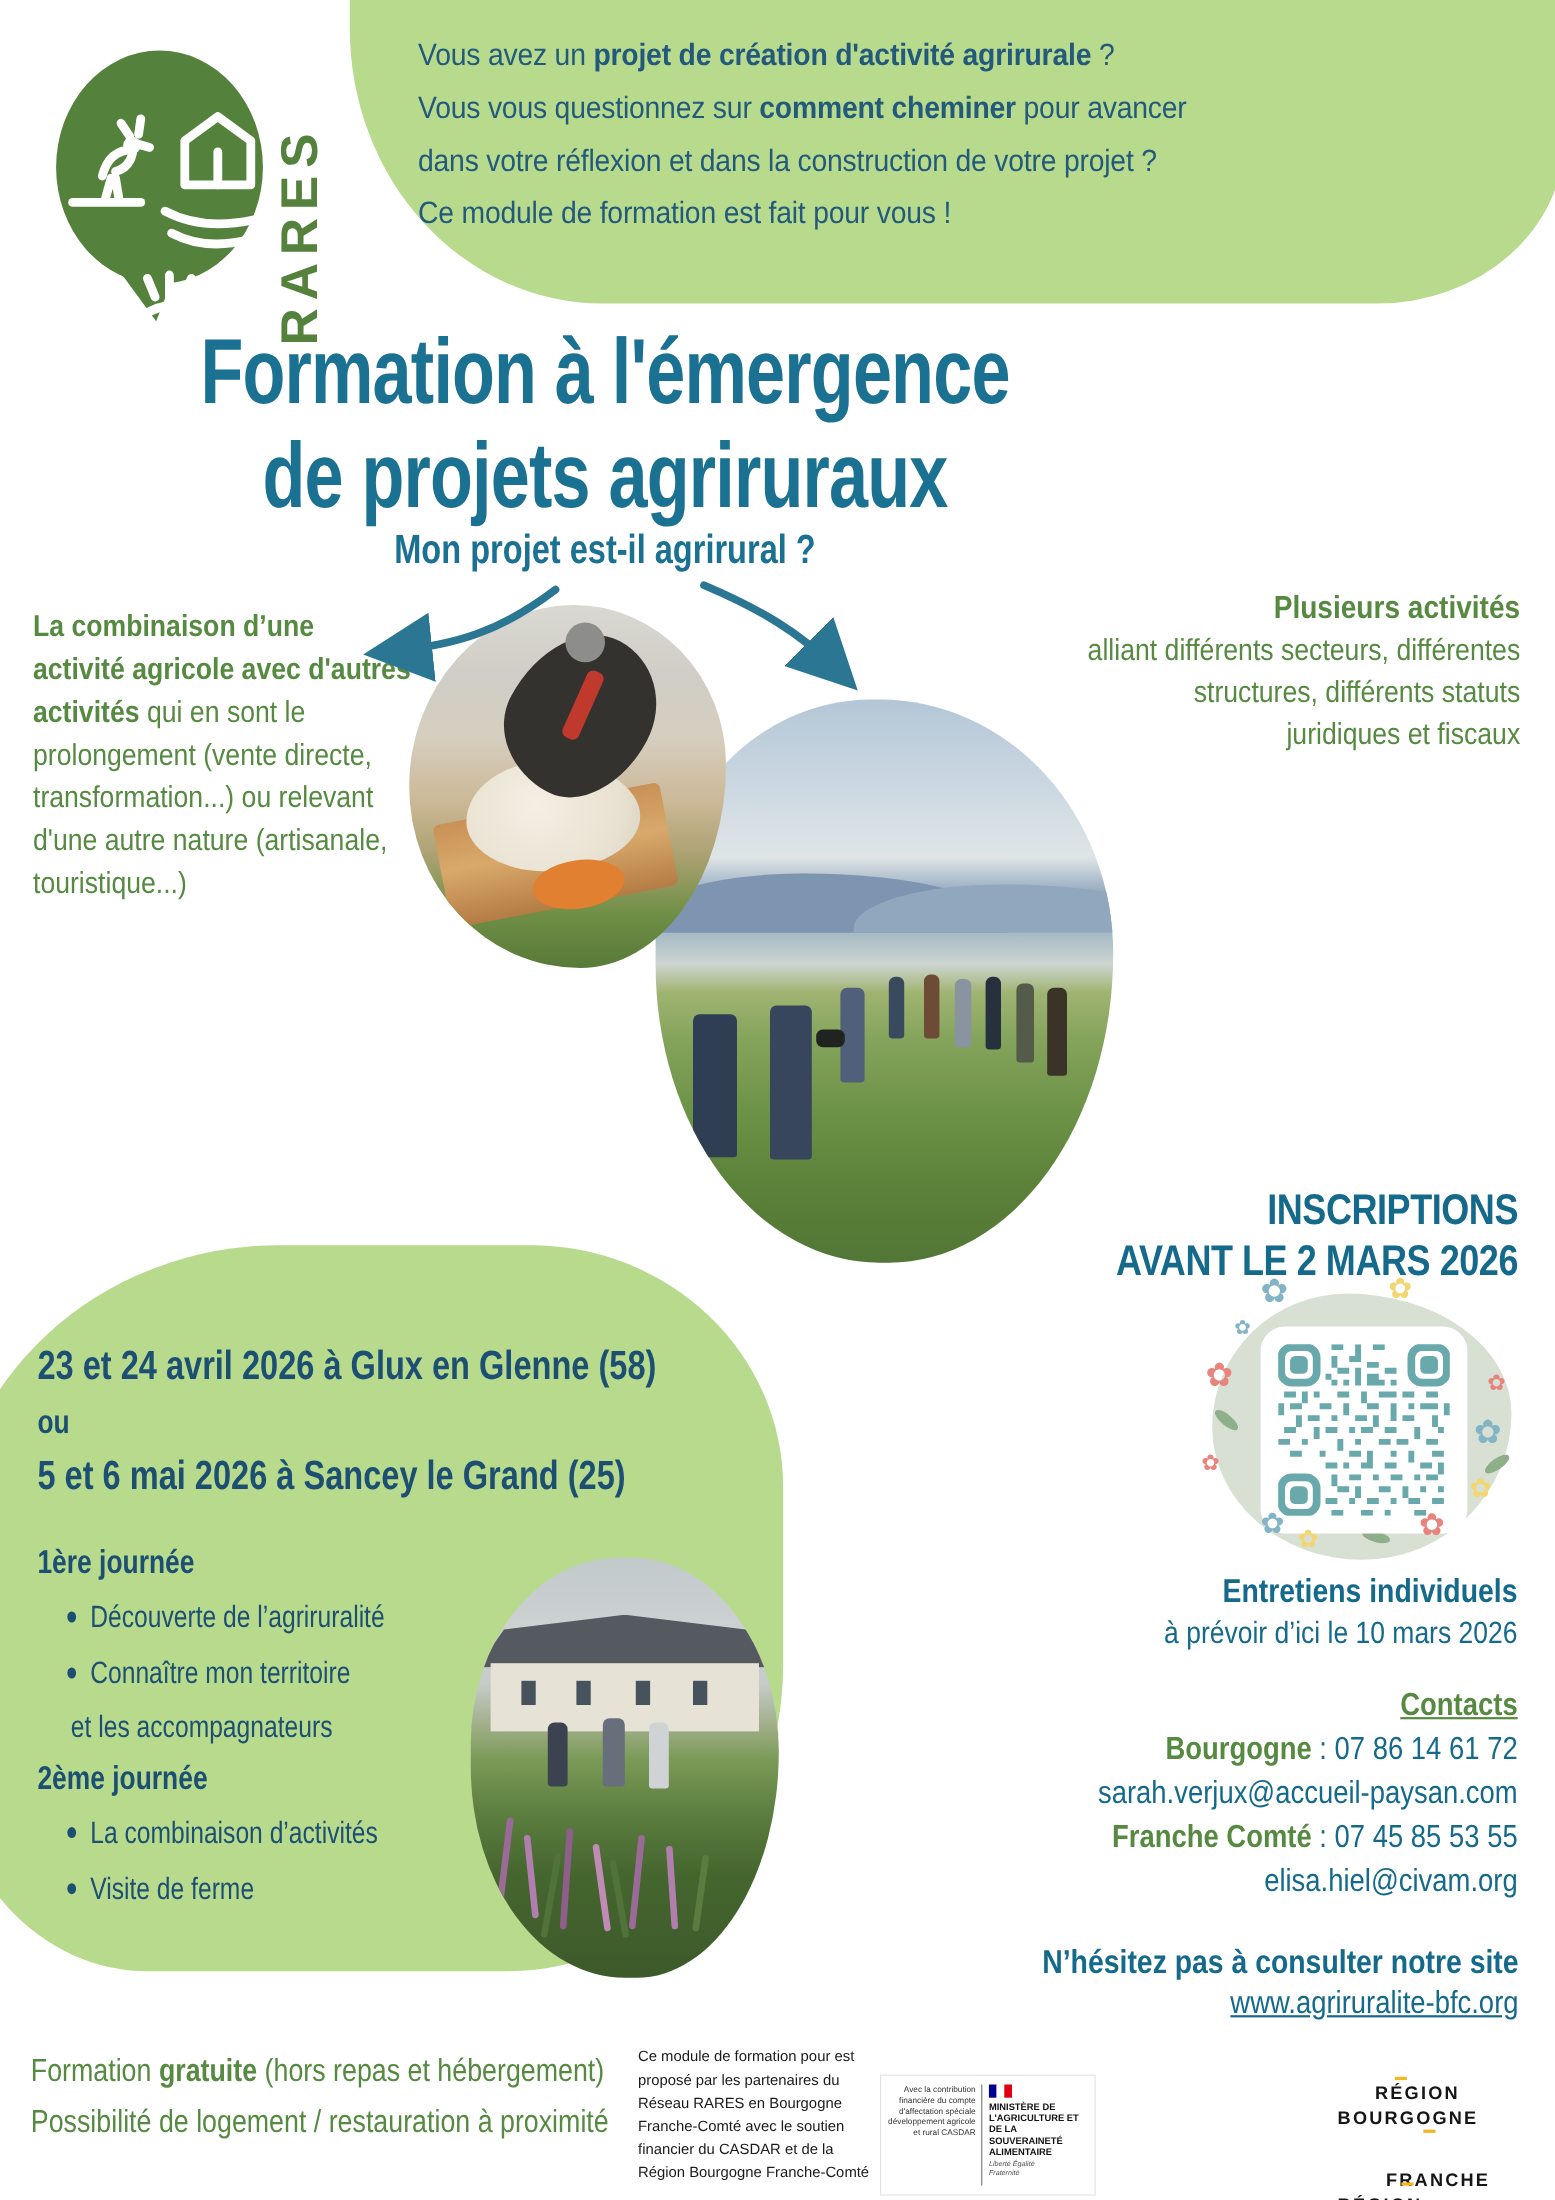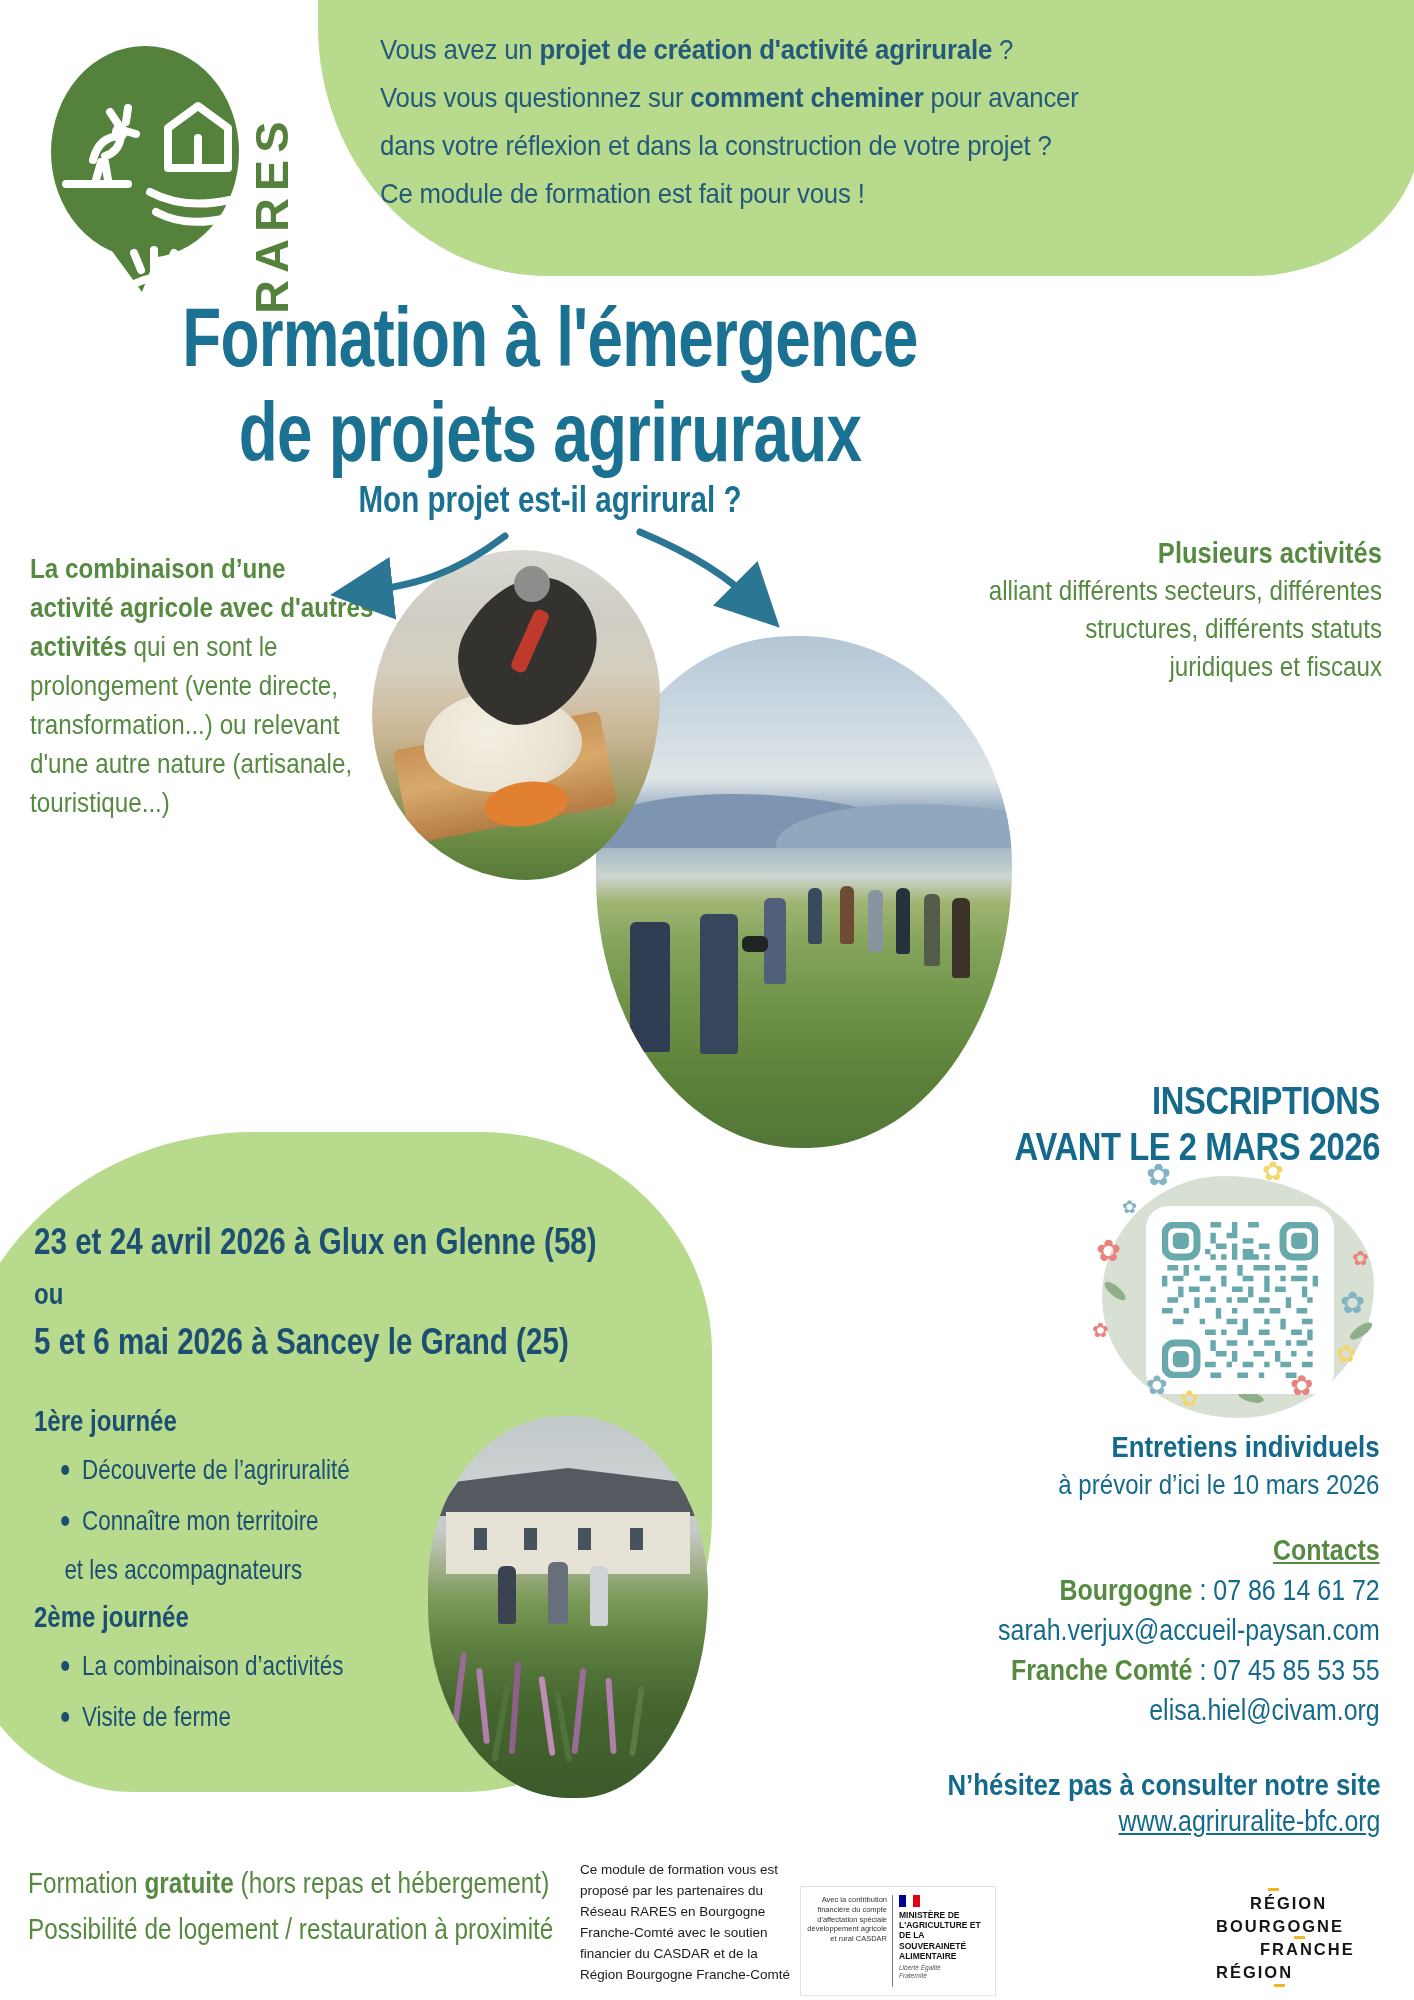--- a/index.html
+++ b/index.html
@@ -355,36 +355,36 @@
   <div class="abs spike" style="left:70px; top:268px; height:78px; background:#4f7338; transform:rotate(10deg);"></div>
   <div class="abs spike" style="left:132px; top:274px; height:72px; background:#4f7338; transform:rotate(-10deg);"></div>
   <div class="abs spike" style="left:206px; top:270px; height:70px; background:#5a7d3f; transform:rotate(8deg);"></div>
 </div>
 
 <div class="abs practical">
   <div><span>Formation </span><span class="b">gratuite</span><span> (hors repas et hébergement)</span></div>
   <div>Possibilité de logement / restauration à proximité</div>
 </div>
 
-<div class="abs credits">Ce module de formation vous est proposé par les partenaires du Réseau RARES en Bourgogne Franche-Comté avec le soutien financier du CASDAR et de la Région Bourgogne Franche-Comté</div>
+<div class="abs credits">Ce module de formation pour est proposé par les partenaires du Réseau RARES en Bourgogne Franche-Comté avec le soutien financier du CASDAR et de la Région Bourgogne Franche-Comté</div>
 
 <div class="abs ministry">
   <div class="min-left">Avec la contribution financière du compte d'affectation spéciale développement agricole et rural CASDAR</div>
   <div class="min-right">
     <div class="flag">
       <i style="background:#000091"></i>
         <i style="background:#ffffff"></i>
         <i style="background:#e1000f"></i>
     </div>
     <div class="min-name">MINISTÈRE DE L'AGRICULTURE ET DE LA SOUVERAINETÉ ALIMENTAIRE</div>
     <div class="min-motto">Liberté Égalité Fraternité</div>
   </div>
 </div>
 
 <div class="abs region">
   <div class="abs dash" style="left:52px; top:-4px;"></div>
   <div style="margin-left:34px;">RÉGION</div>
   <div>BOURGOGNE</div>
   <div class="abs dash" style="left:78px; top:44px;"></div>
-  <div style="margin-left:44px;">FRANCHE</div>
+  <div style="margin-left:44px;margin-top:33px;">FRANCHE</div>
   <div>RÉGION</div>
   <div class="abs dash" style="left:58px; top:92px;"></div>
 </div>
 
 </body></html>

